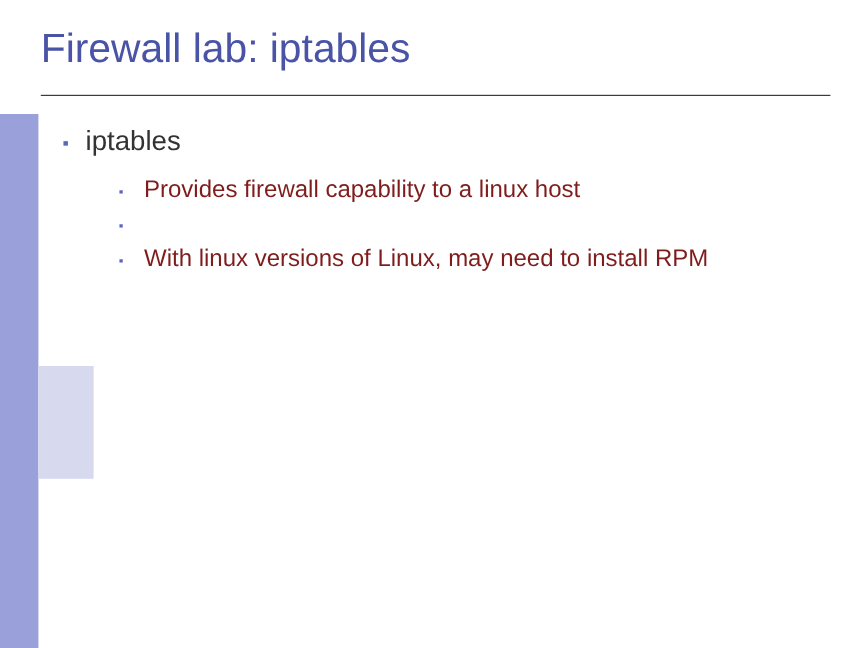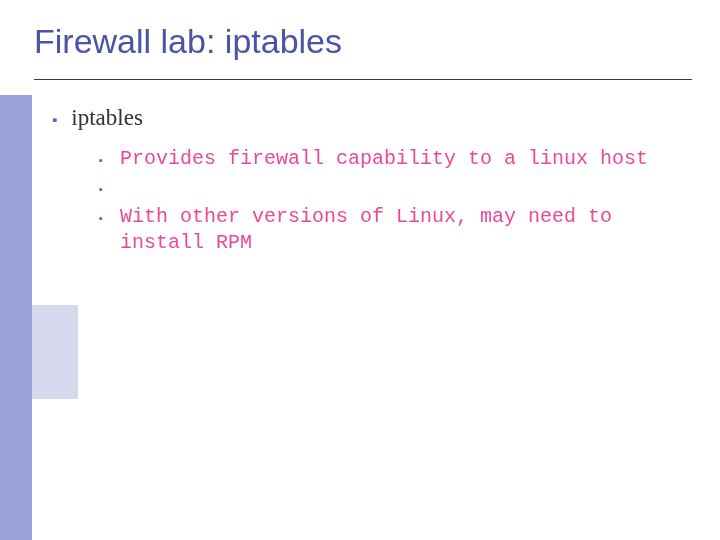--- a/index.html
+++ b/index.html
@@ -76,21 +76,20 @@
   .lvl1 .bullet {
     color: #5b67bf;
     font-size: 15px;
     line-height: 28px;
     padding-top: 2px;
   }
   .lvl1 .text {
     font-size: 23px;
     color: #333333;
     line-height: 1.2;
-    font-family: Liberation Serif, serif;
   }
 
   .sub-list {
     margin-top: 6px;
     margin-left: 44px;
   }
   .lvl2 {
     display: flex;
     align-items: flex-start;
     gap: 14px;
@@ -100,24 +99,23 @@
     color: #5b67bf;
     font-size: 11px;
     line-height: 26px;
     padding-top: 1px;
     width: 10px;
     text-align: center;
     flex: 0 0 auto;
   }
   .lvl2 .text {
     font-size: 20px;
-    color: #ec4899;
+    color: #7f1d1d;
     line-height: 1.28;
     max-width: 540px;
-    font-family: Liberation Mono, monospace;
   }
 </style>
 </head>
 <body>
 
 <div class="slide">
 
   <div class="title">Firewall lab: iptables</div>
   <div class="title-rule"></div>
 
@@ -137,20 +135,20 @@
         <span class="bullet">▪</span>
         <span class="text">Provides firewall capability to a linux host</span>
       </div>
 
       <div class="lvl2">
         <span class="bullet">▪</span>
       </div>
 
       <div class="lvl2">
         <span class="bullet">▪</span>
-        <span class="text">With other versions of Linux, may need to install RPM</span>
+        <span class="text">With linux versions of Linux, may need to install RPM</span>
       </div>
 
     </div>
 
   </div>
 
 </div>
 
 </body></html>

